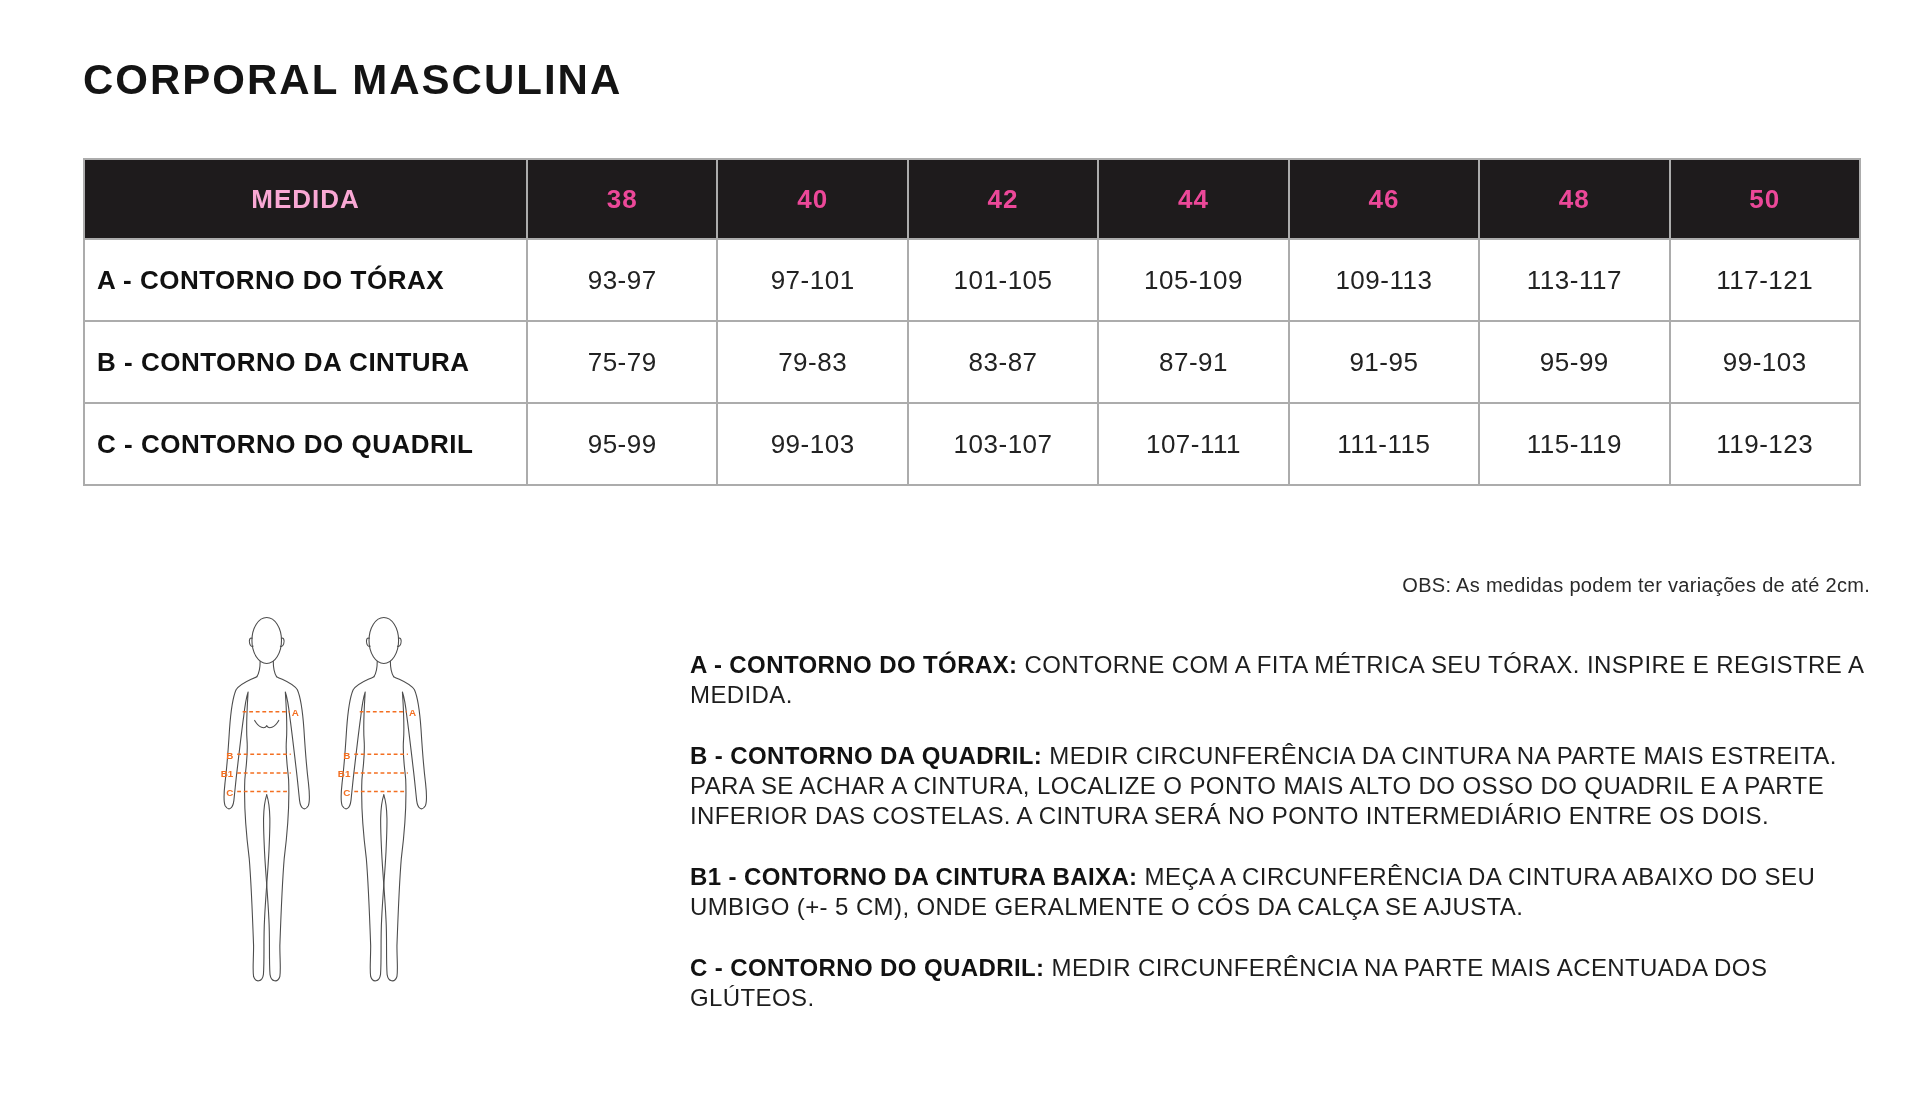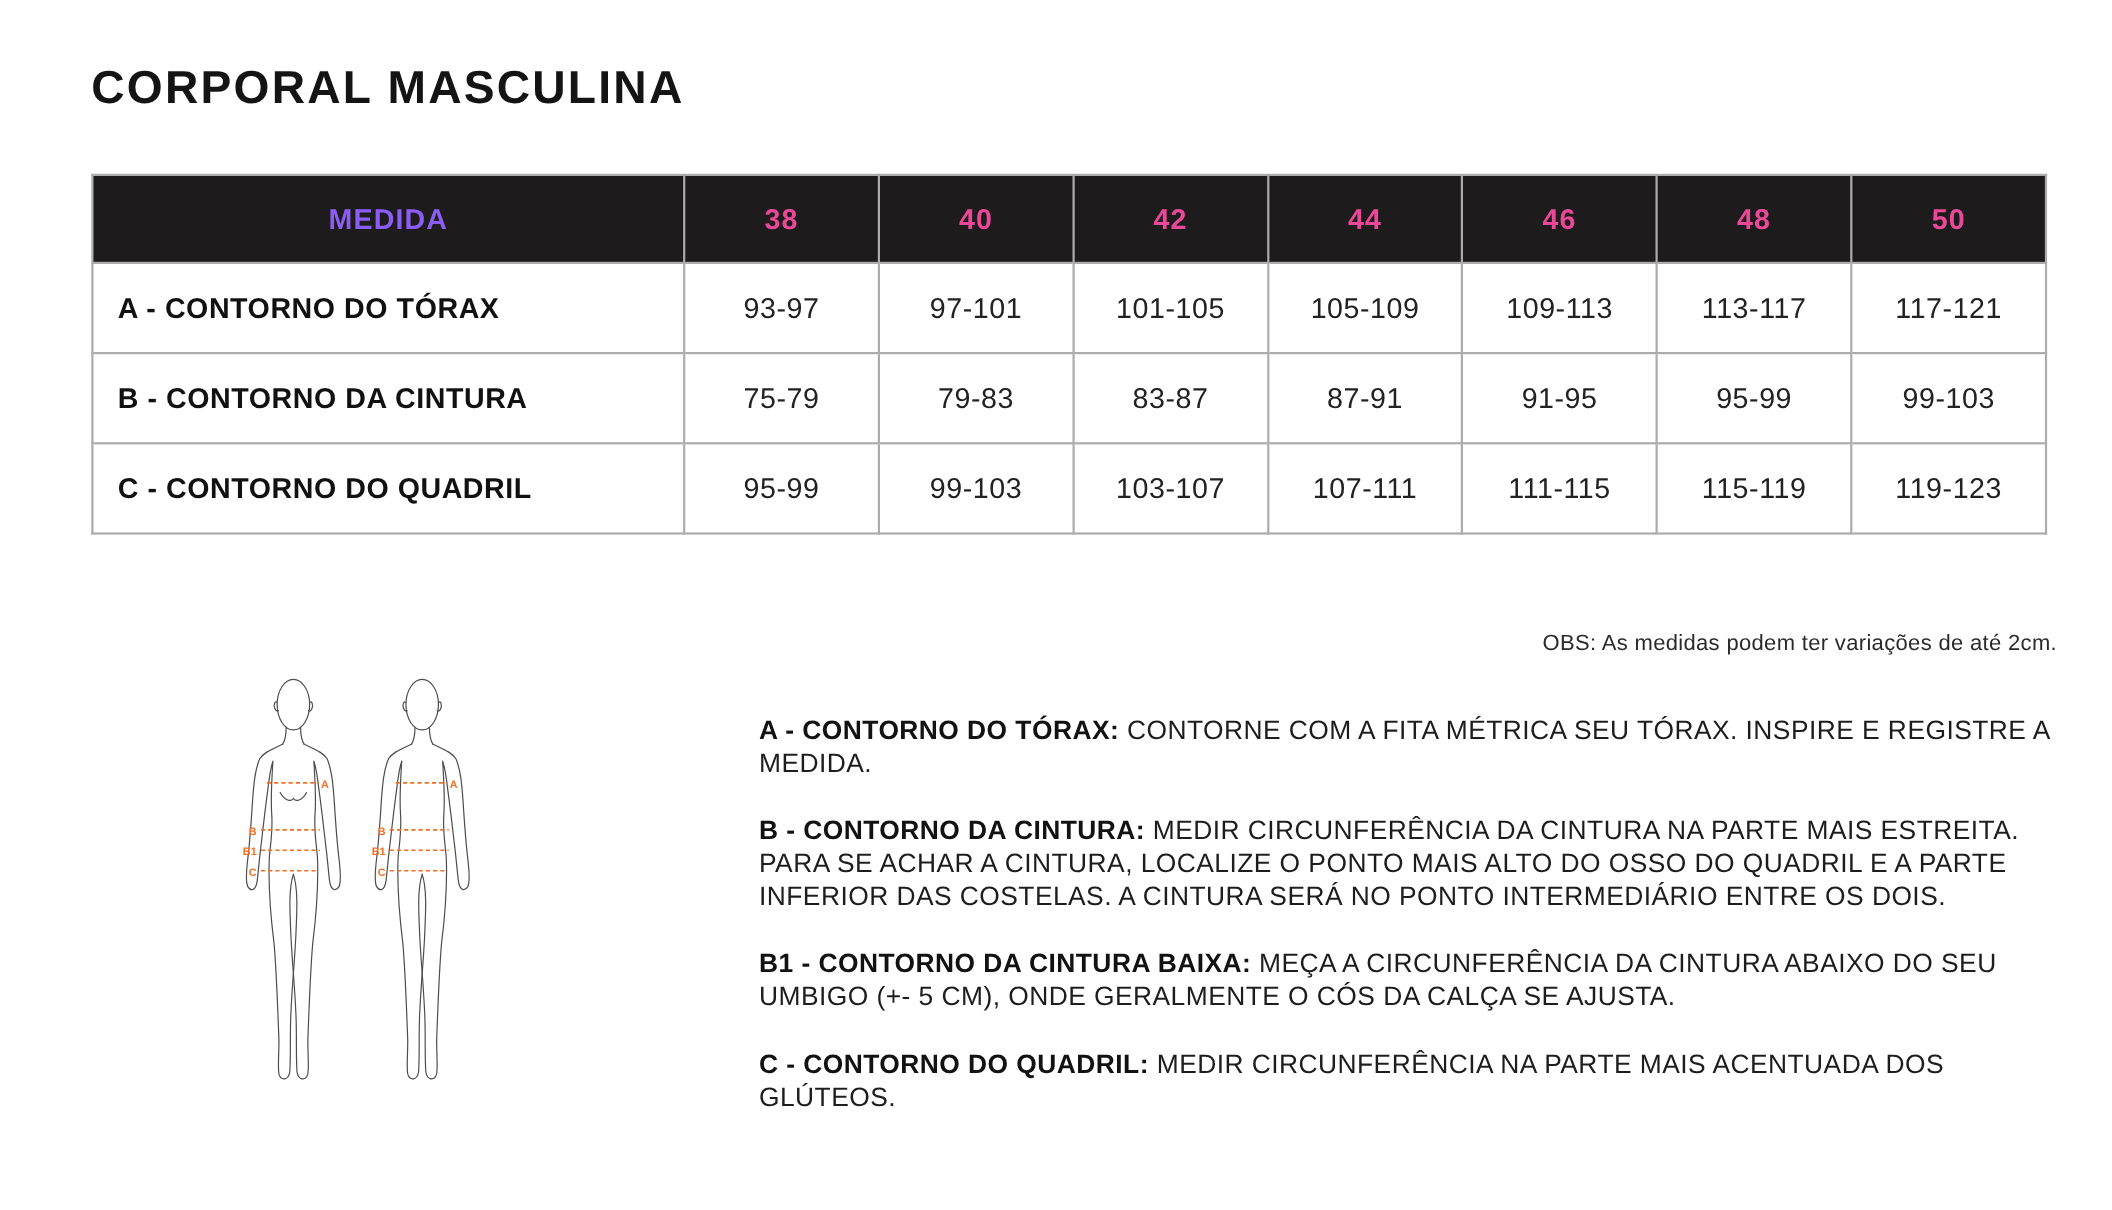--- a/index.html
+++ b/index.html
@@ -13,23 +13,23 @@
 
   table.size-table{
     position:absolute; left:83px; top:158px; width:1778px;
     border-collapse:collapse; table-layout:fixed;
   }
   .size-table th, .size-table td{ border:2px solid #acacac; }
   .size-table thead th{
     background:#1e1b1c; height:80px; color:#ec4899;
     font-size:26px; font-weight:700; text-align:center; letter-spacing:1px;
   }
-  .size-table thead th.medida{ color:#8b5cf6; width:538px; }
+  .size-table thead th.medida{ color:#f9a8d4; width:443px; }
   .size-table tbody th{
-    height:82px; text-align:left; padding-left:22px;
+    height:82px; text-align:left; padding-left:12px;
     font-size:26px; font-weight:700; color:#111111; background:#fff; letter-spacing:0.5px;
   }
   .size-table tbody td{
     text-align:center; font-size:26px; font-weight:400; color:#222222; background:#fff;
     letter-spacing:0.5px;
   }
 
   .obs-note{
     position:absolute; left:93px; top:574px; width:1777px;
     text-align:right; font-size:20px; font-weight:400; color:#2a2a2a; letter-spacing:0.3px;
@@ -157,16 +157,16 @@
     <g transform="translate(107,0)">
       <use href="#fig-body"></use>
       <use href="#fig-measures"></use>
     </g>
   </svg>
 </div>
 
 <div class="instructions">
 
 <p><strong>A - CONTORNO DO TÓRAX: </strong><span>CONTORNE COM A FITA MÉTRICA SEU TÓRAX. INSPIRE E REGISTRE A MEDIDA.</span></p>
-    <p><strong>B - CONTORNO DA CINTURA: </strong><span>MEDIR CIRCUNFERÊNCIA DA CINTURA NA PARTE MAIS ESTREITA. PARA SE ACHAR A CINTURA, LOCALIZE O PONTO MAIS ALTO DO OSSO DO QUADRIL E A PARTE INFERIOR DAS COSTELAS. A CINTURA SERÁ NO PONTO INTERMEDIÁRIO ENTRE OS DOIS.</span></p>
+    <p><strong>B - CONTORNO DA QUADRIL: </strong><span>MEDIR CIRCUNFERÊNCIA DA CINTURA NA PARTE MAIS ESTREITA. PARA SE ACHAR A CINTURA, LOCALIZE O PONTO MAIS ALTO DO OSSO DO QUADRIL E A PARTE INFERIOR DAS COSTELAS. A CINTURA SERÁ NO PONTO INTERMEDIÁRIO ENTRE OS DOIS.</span></p>
     <p><strong>B1 - CONTORNO DA CINTURA BAIXA: </strong><span>MEÇA A CIRCUNFERÊNCIA DA CINTURA ABAIXO DO SEU UMBIGO (+- 5 CM), ONDE GERALMENTE O CÓS DA CALÇA SE AJUSTA.</span></p>
     <p><strong>C - CONTORNO DO QUADRIL: </strong><span>MEDIR CIRCUNFERÊNCIA NA PARTE MAIS ACENTUADA DOS GLÚTEOS.</span></p>
   </div>
 
 </body></html>

